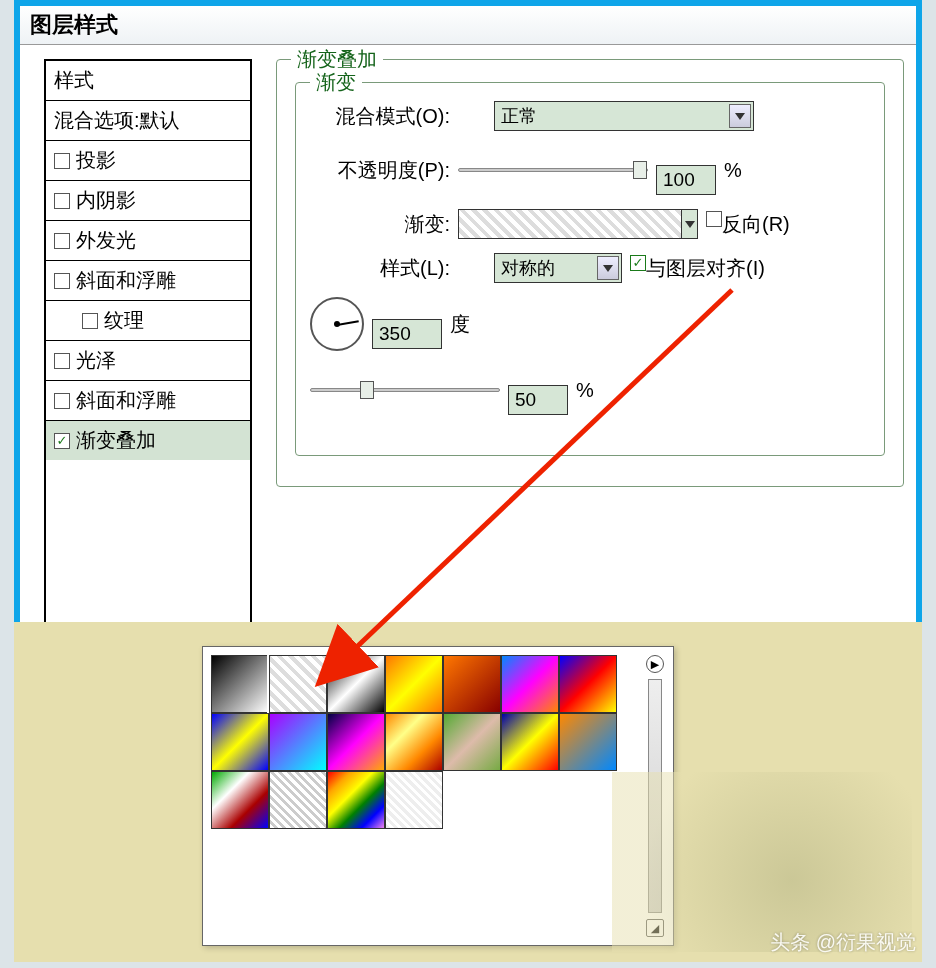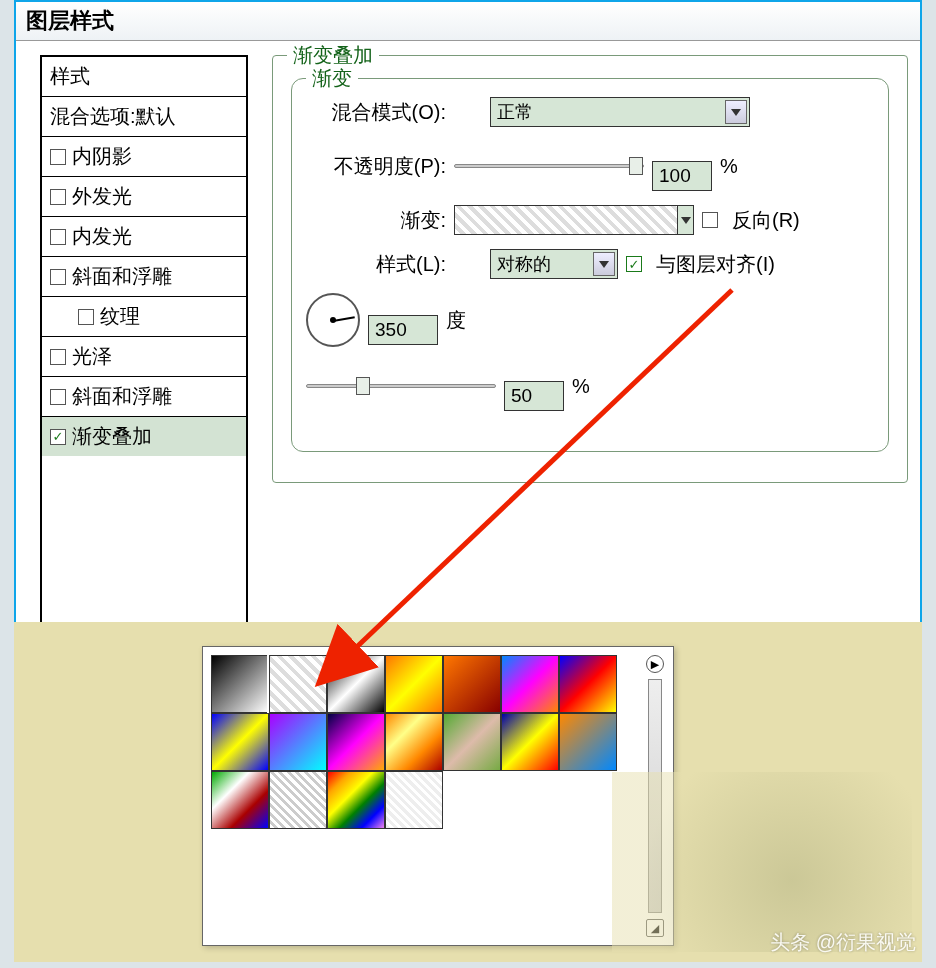--- a/index.html
+++ b/index.html
@@ -1,55 +1,55 @@
 <!DOCTYPE html>
 <html><head>
 <meta charset="utf-8">
 <style>
 * { box-sizing: border-box; margin: 0; padding: 0; }
 body { font-family: "SimSun", "Microsoft YaHei", sans-serif; font-size: 18px; background: #dce4e8; width: 936px; height: 968px; position: relative; overflow: hidden; }
 
-.dialog { position: absolute; left: 14px; top: 0; width: 908px; background: #fff; border: 2px solid #0ea5e9; }
+.dialog { position: absolute; left: 14px; top: 0; width: 908px; background: #fff; border: 6px solid #0ea5e9; }
 .titlebar { background: linear-gradient(#fff, #eef2f5); border-bottom: 1px solid #999; padding: 4px 10px; font-size: 22px; font-weight: bold; color: #000; }
 
 .body { display: flex; padding: 14px 12px 0 24px; background: #fff; min-height: 584px; }
 
 .styles-list { width: 208px; border: 2px solid #000; background: #fff; }
 .styles-list .row { border-bottom: 1px solid #000; padding: 6px 8px; font-size: 20px; display: flex; align-items: center; gap: 6px; }
 .styles-list .row.header { font-weight: normal; }
 .styles-list .row .indent { width: 22px; }
 .styles-list .row.selected { background: #d3e3d3; }
 .styles-list .row:last-child { border-bottom: none; }
 
 .cb { width: 16px; height: 16px; border: 1px solid #555; background: #fff; display: inline-flex; align-items: center; justify-content: center; font-size: 13px; color: #1a7a1a; flex-shrink: 0; }
 .cb.checked::after { content: "✓"; }
 
 .panel-wrap { flex: 1; padding-left: 24px; }
 .groupbox { border: 1px solid #7a9a7a; border-radius: 4px; padding: 16px 18px 30px 18px; position: relative; }
 .groupbox > .legend { position: absolute; top: -14px; left: 14px; background: #fff; padding: 0 6px; font-size: 20px; color: #14631a; }
-.innerbox { border: 1px solid #7a9a7a; border-radius: 12px; padding: 18px 14px 26px 14px; position: relative; margin-top: 6px; }
+.innerbox { border: 1px solid #7a9a7a; border-radius: 4px; padding: 18px 14px 26px 14px; position: relative; margin-top: 6px; }
 .innerbox > .legend2 { position: absolute; top: -14px; left: 14px; background: #fff; padding: 0 6px; font-size: 20px; color: #14631a; }
 
 .form-row { display: flex; align-items: center; margin-bottom: 14px; gap: 8px; }
 .form-row .lbl { width: 140px; text-align: right; font-size: 20px; }
 .select { background: #d6e6d6; border: 1px solid #333; height: 30px; display: flex; align-items: center; padding: 0 6px; position: relative; margin-left: 36px; }
 .select .arrow { position: absolute; right: 2px; top: 2px; bottom: 2px; width: 22px; background: linear-gradient(#eef, #ccd); border: 1px solid #666; display: flex; align-items: center; justify-content: center; }
 .slider-track { height: 4px; background: #ccc; border: 1px solid #888; border-radius: 2px; flex: 1; position: relative; max-width: 190px; }
 .slider-thumb { position: absolute; top: -8px; width: 14px; height: 18px; background: #e8efe8; border: 1px solid #555; }
 .numbox { width: 60px; height: 30px; background: #d6e6d6; border: 1px solid #333; text-align: left; padding: 3px 6px; font-size: 19px; margin-top: 20px; }
 .unit { font-size: 20px; }
 
 .grad-swatch { flex: 1; max-width: 240px; height: 30px; border: 1px solid #333; background: repeating-linear-gradient(45deg,#fff,#fff 4px,#ddd 4px,#ddd 8px); position: relative; }
 .grad-swatch .arr { position: absolute; right: 0; top: 0; bottom: 0; width: 16px; background: #d6e6d6; border-left: 1px solid #333; display: flex; align-items: center; justify-content: center; }
 
 .angle-dial { width: 54px; height: 54px; border: 2px solid #555; border-radius: 50%; position: relative; background: #fff; }
 .angle-dial .needle { position: absolute; left: 50%; top: 50%; width: 22px; height: 2px; background: #000; transform-origin: left center; transform: rotate(-10deg); }
 .angle-dial .dot { position: absolute; left: 50%; top: 50%; width: 6px; height: 6px; background: #000; border-radius: 50%; transform: translate(-50%,-50%); }
 
-.cb-inline { display: inline-flex; align-items: center; gap: 14px; font-size: 20px; }
+.cb-inline { display: inline-flex; gap: 0; font-size: 20px; }
 .cb-inline .cb.green { border-color: #1a7a1a; }
 
 
 .lower { position: absolute; left: 14px; top: 622px; width: 908px; height: 340px; background: #e6dfae; }
 .lower::after { content: ""; position: absolute; right: 10px; bottom: 10px; width: 300px; height: 180px; background: radial-gradient(circle at 60% 60%, #b0b080 0%, #e6dfae 70%); opacity: .5; }
 .picker { position: absolute; left: 188px; top: 24px; width: 472px; height: 300px; background: #fff; border: 1px solid #666; box-shadow: 2px 2px 6px rgba(0,0,0,.2); padding: 8px; }
 .grid { display: grid; grid-template-columns: repeat(7, 58px); grid-auto-rows: 58px; gap: 0; }
 .grid .sw { border: 1px solid #333; }
 .picker .side { position: absolute; right: 6px; top: 8px; bottom: 8px; width: 24px; display: flex; flex-direction: column; align-items: center; justify-content: space-between; }
 .picker .side .btn { width: 18px; height: 18px; border: 1px solid #555; border-radius: 50%; display: flex; align-items: center; justify-content: center; font-size: 11px; background: #fff; }
@@ -64,29 +64,29 @@
 <body>
 
 <div class="dialog">
   <div class="titlebar">图层样式</div>
   <div class="body">
     <div class="styles-list">
       <div class="row header">样式</div>
       <div class="row">混合选项:默认</div>
       <div class="row">
           <span class="cb"></span>
+          <span>投影</span>
+        </div>
+      <div class="row">
+          <span class="cb"></span>
           <span>内阴影</span>
         </div>
       <div class="row">
           <span class="cb"></span>
           <span>外发光</span>
-        </div>
-      <div class="row">
-          <span class="cb"></span>
-          <span>内发光</span>
         </div>
       <div class="row">
           <span class="cb"></span>
           <span>斜面和浮雕</span>
         </div>
       <div class="row">
           <span class="indent"></span>
           <span class="cb"></span>
           <span>纹理</span>
         </div>

